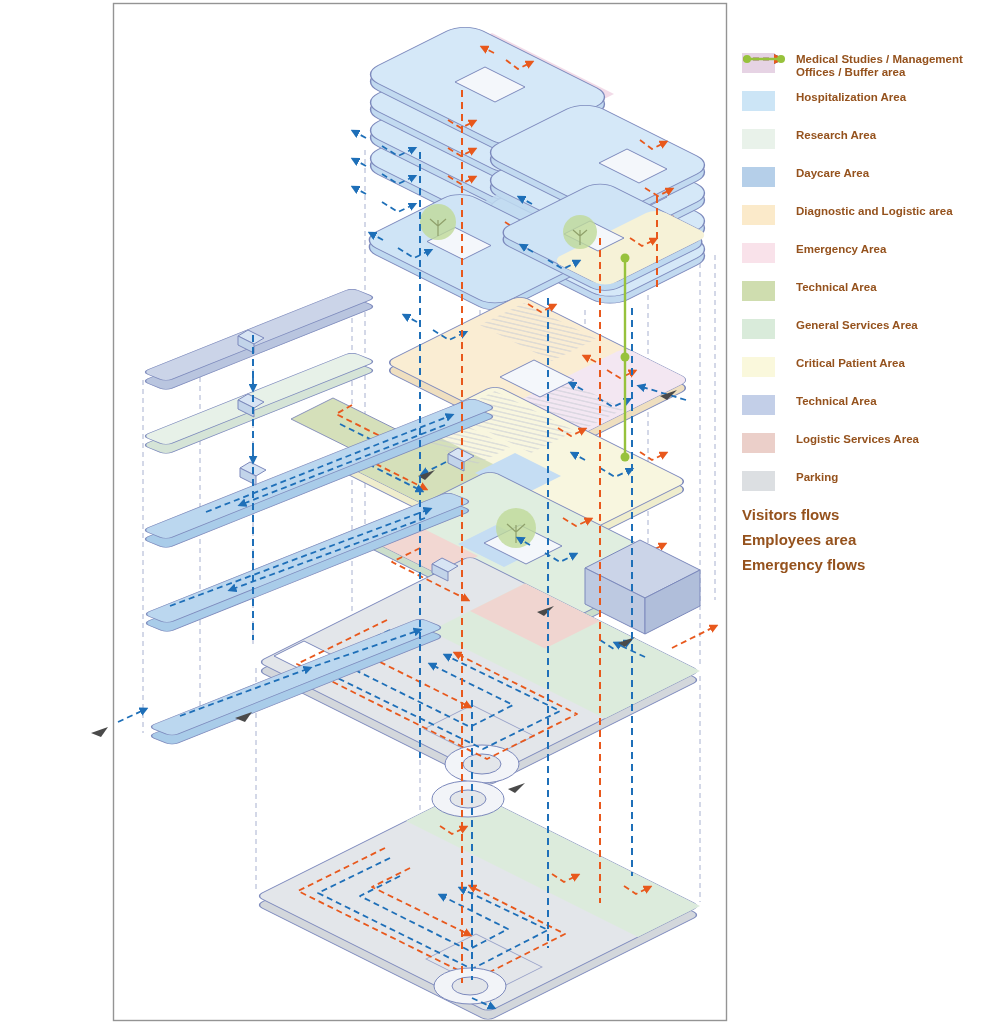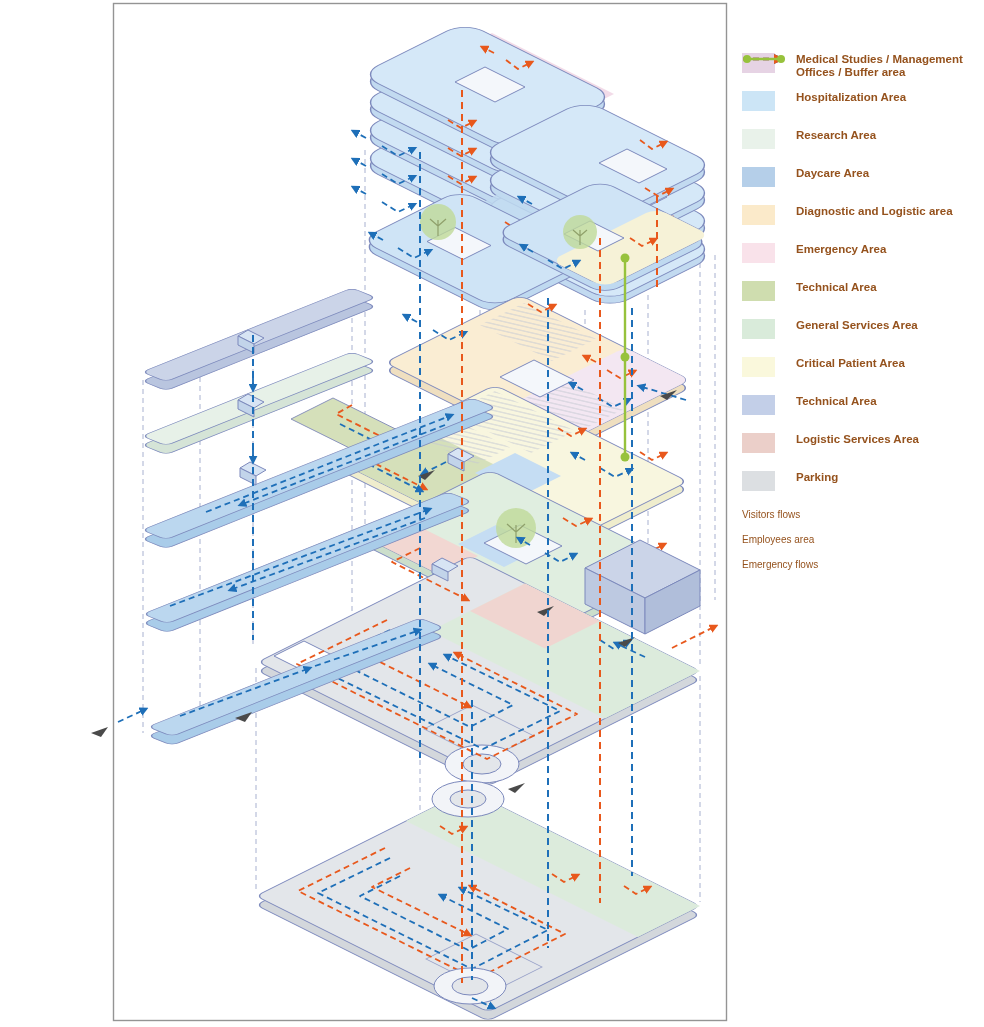--- a/index.html
+++ b/index.html
@@ -21,21 +21,21 @@
   .trunk{stroke:#8FA06B;stroke-width:1.2;fill:none;}
   .dock{fill:none;stroke:#9AA3C9;stroke-width:.9;}
   
   .legend{position:absolute;left:742px;top:53px;width:236px;}
   .lrow{display:flex;align-items:flex-start;height:20px;margin-bottom:18px;}
   .frow{display:flex;align-items:center;height:12px;margin-bottom:13px;}
   .swatch{width:33px;height:20px;flex:0 0 33px;margin-right:21px;}
   .swatch.hatch{background:repeating-linear-gradient(-16deg,#b6b6b6 0 1px,transparent 1px 5px);}
   .llabel{font-size:11.5px;line-height:13px;font-weight:bold;color:#95521D;width:178px;}
   .ficon{width:44px;height:12px;flex:0 0 44px;margin-right:10px;}
-  .flabel{font-size:10px;line-height:12px;font-weight:normal;color:#95521D;}
+  .flabel{font-size:15px;line-height:12px;font-weight:bold;color:#95521D;}
 </style>
 </head>
 <body>
 
 <div id="stage">
 <svg width="984" height="1027" viewBox="0 0 984 1027">
   <defs>
     <pattern id="hatch" width="6" height="6" patternUnits="userSpaceOnUse" patternTransform="rotate(-20)">
       <line x1="0" y1="3" x2="6" y2="3" stroke="#C4C9D2" stroke-width="1"></line>
     </pattern>

